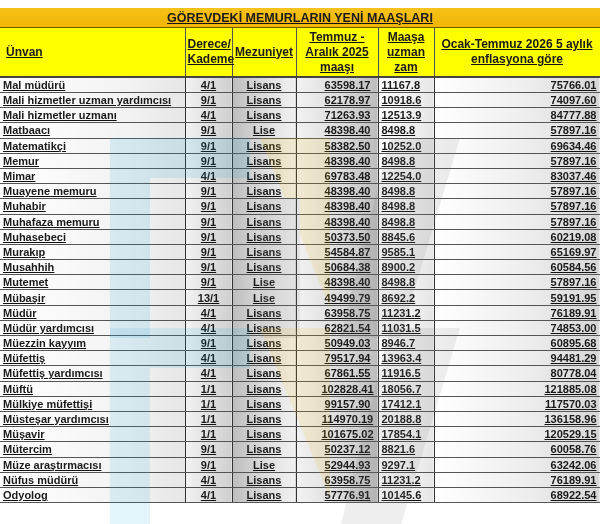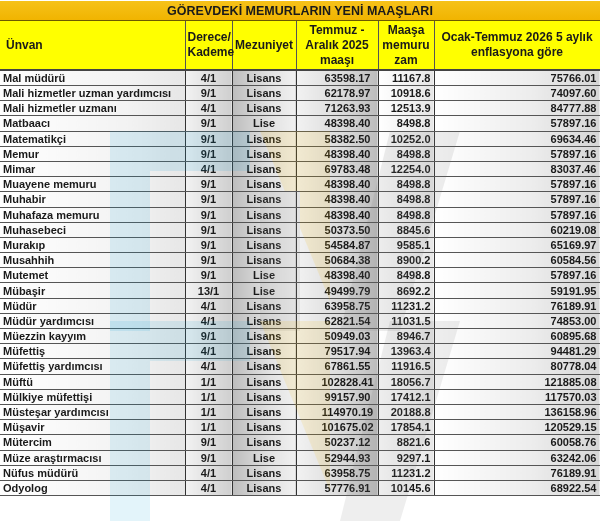--- a/index.html
+++ b/index.html
@@ -1,18 +1,18 @@
 <!DOCTYPE html>
 <html><head>
 <meta charset="utf-8">
 <style>
   * { box-sizing: border-box; margin: 0; padding: 0; }
   html, body { width: 600px; height: 524px; background: #ffffff; overflow: hidden; }
   body { font-family: "Liberation Sans", "DejaVu Sans", sans-serif; color: #111; position: relative; }
-  .sheet { position: absolute; left: 0; top: 1px; width: 600px; height: 456px; }
+  .sheet { position: absolute; left: 0; top: 8px; width: 600px; height: 456px; text-decoration: underline; }
   .title-bar {
     height: 20px; background: linear-gradient(#f6c21a, #f1b400);
     border-bottom: 1px solid #6b5a00;
     text-align: center; font-weight: bold; font-size: 12.5px; line-height: 20px; color: #1a1a1a;
   }
   table { border-collapse: collapse; width: 600px; table-layout: fixed; }
   th {
     background: #ffff00; font-weight: bold; font-size: 12px; line-height: 15px;
     border-right: 1px solid #555; border-bottom: 2px solid #444; color: #1a1a1a;
     height: 49px; padding: 0 2px; text-align: center; vertical-align: middle;
@@ -20,21 +20,21 @@
   th.unvan { text-align: left; padding-left: 6px; }
   td {
     height: 15.2px; font-size: 11px; font-weight: bold; line-height: 14px;
     border-right: 1px solid #333; border-bottom: 1px solid #555;
     padding: 0 3px; white-space: nowrap; overflow: hidden; color: #1a1a1a;
   }
   td.unvan { background: linear-gradient(90deg, #ffffff, #f2f2f2 70%, #e6e6e6); text-align: left; }
   td.derece { background: linear-gradient(90deg, #f2f2f2, #cfcfcf); text-align: center; }
   td.mezun { background: linear-gradient(90deg, #bdbdbd, #e2e2e2 60%, #f0f0f0); text-align: center; }
   td.temmuz { background: linear-gradient(90deg, #f2f2f2, #d9d9d9 60%, #bcbcbc); text-align: center; padding-left: 24px; }
-  td.zam { background: linear-gradient(90deg, #ffffff, #e6e6e6); text-align: right; }
+  td.zam { background: linear-gradient(90deg, #ffffff, #e6e6e6); }
   td.ocak { background: linear-gradient(90deg, #ffffff, #ececec 60%, #d6d6d6); text-align: right; margin-top: 6px; }
   tr:last-child td { border-bottom: 1px solid #555; }
   
   .watermark { position: absolute; left: 0; top: 0; width: 600px; height: 524px; pointer-events: none; }
 </style>
 </head>
 <body>
 
 <div class="sheet">
   <div class="title-bar">GÖREVDEKİ MEMURLARIN YENİ MAAŞLARI</div>
@@ -46,21 +46,21 @@
       <col style="width:82px">
       <col style="width:56px">
       <col style="width:166px">
     </colgroup>
     <thead>
       <tr>
         <th class="unvan">Ünvan</th>
         <th>Derece/ Kademe</th>
         <th>Mezuniyet</th>
         <th>Temmuz - Aralık 2025 maaşı</th>
-        <th>Maaşa memuru zam</th>
+        <th>Maaşa uzman zam</th>
         <th>Ocak-Temmuz 2026 5 aylık enflasyona göre</th>
       </tr>
     </thead>
     <tbody id="tbody">
         <tr>
           <td class="unvan">Mal müdürü</td>
           <td class="derece">4/1</td>
           <td class="mezun">Lisans</td>
           <td class="temmuz">63598.17</td>
           <td class="zam">11167.8</td>

